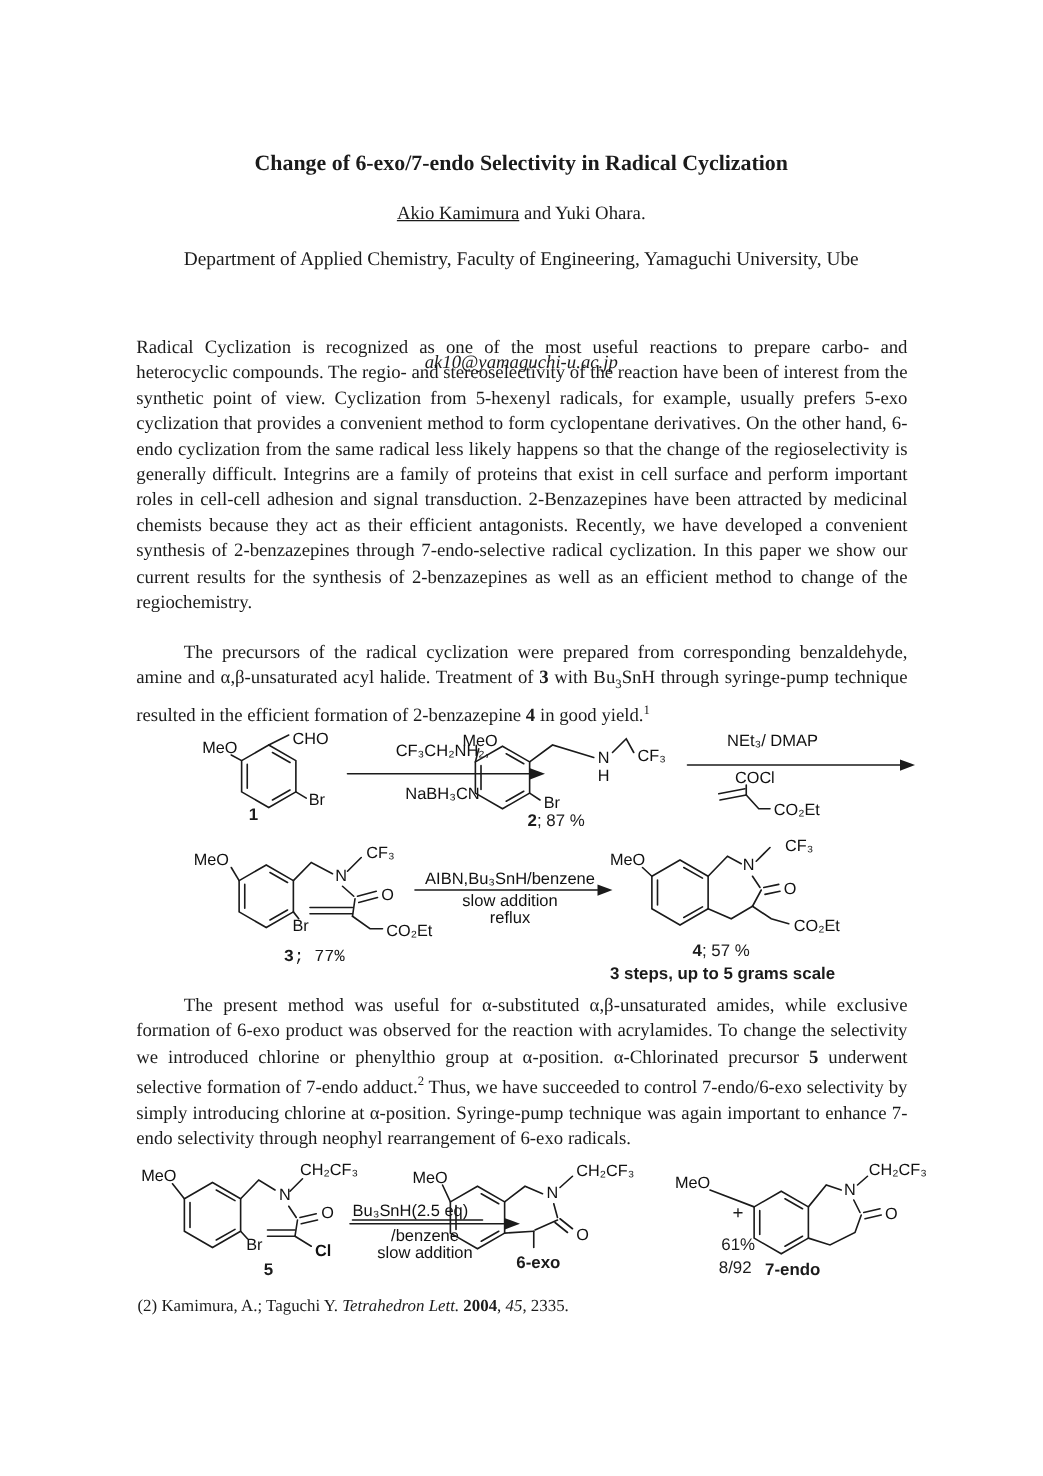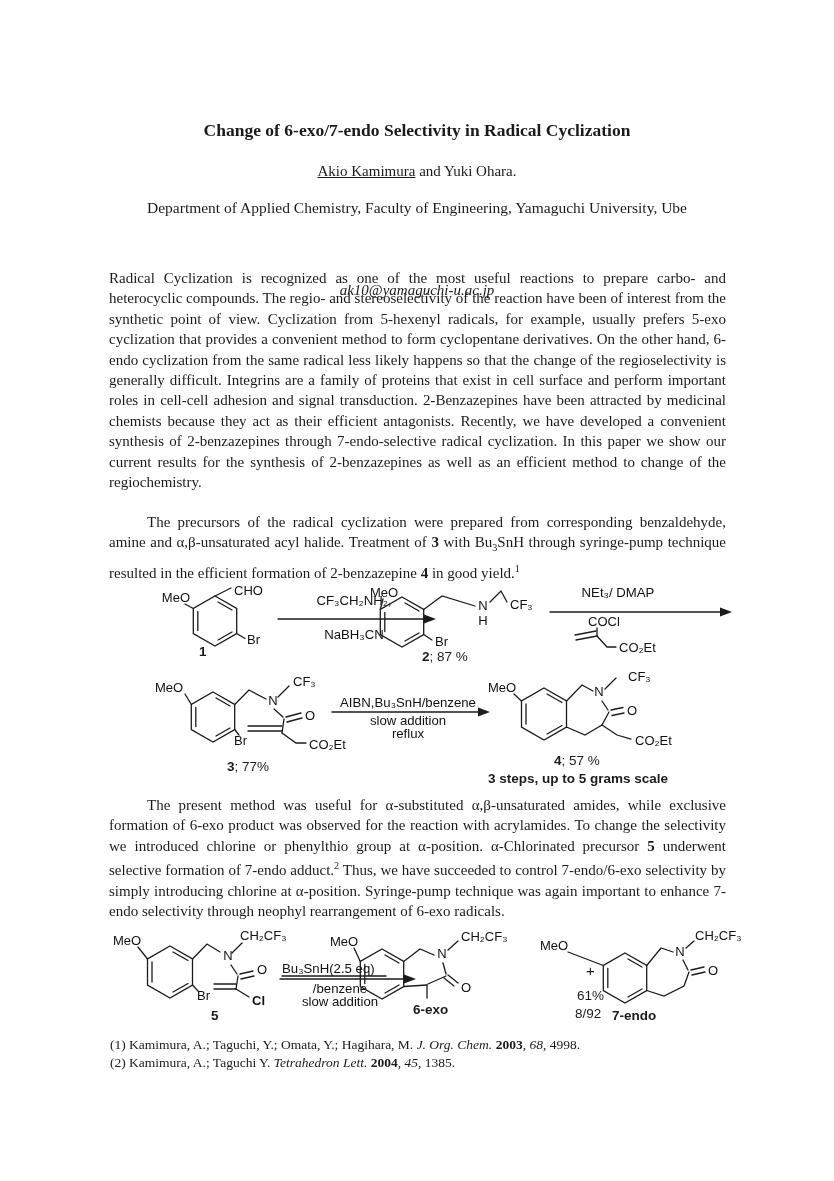--- a/index.html
+++ b/index.html
@@ -106,21 +106,21 @@
         <path d="M149,62 L163,72 L173,72"></path>
         <path d="M101.7,58.5 L106,64"></path>
       </g>
       <text x="22" y="21">MeO</text>
       <text x="140" y="34" text-anchor="middle">N</text>
       <text x="160" y="15">CF₃</text>
       <text x="172" y="49">O</text>
       <text x="101" y="74">Br</text>
       <text x="176" y="78">CO₂Et</text>
     </svg>
-    <div class="clabel" style="left:227px;top:176px;"><span class="b">3</span><span>; 77%</span></div>
+    <div class="clabel" style="left:227px;top:176px;font-family:Liberation Mono, monospace;"><span class="b">3</span><span>; 77%</span></div>
 
     <svg class="abs cs" style="left:328px;top:109px;" width="165" height="52">
       <text class="rg" x="80" y="15" text-anchor="middle">AIBN,Bu₃SnH/benzene</text>
       <line x1="4" y1="20" x2="150" y2="20"></line>
       <polygon points="150,15.5 162,20 150,24.5"></polygon>
       <text class="rg" x="80" y="33" text-anchor="middle">slow addition</text>
       <text class="rg" x="80" y="46" text-anchor="middle">reflux</text>
     </svg>
 
     <svg class="abs cs" style="left:483px;top:87px;" width="250" height="92">
@@ -217,17 +217,16 @@
       </g>
       <text x="0" y="22">MeO</text>
       <text x="140" y="28" text-anchor="middle">N</text>
       <text x="155" y="12">CH₂CF₃</text>
       <text x="168" y="47">O</text>
     </svg>
     <div class="clabel" style="left:612px;top:82px;font-weight:bold;">7-endo</div>
   </div>
 
   <div class="abs refs" style="left:110px;top:1036px;width:640px;">
-    <div><span>(1) Kamimura, A.; Taguchi, Y.; Omata, Y.; Hagihara, M. </span><span class="i">J. Org. Chem.</span><span> </span><span class="b">2003</span><span>, </span><span class="i">68</span><span>, 4998.</span></div>
-    <div><span>(2) Kamimura, A.; Taguchi Y. </span><span class="i">Tetrahedron Lett.</span><span> </span><span class="b">2004</span><span>, </span><span class="i">45</span><span>, 1385.</span></div>
+    <div><span>(2) Kamimura, A.; Taguchi Y. </span><span class="i">Tetrahedron Lett.</span><span> </span><span class="b">2004</span><span>, </span><span class="i">45</span><span>, 2335.</span></div>
   </div>
 
 </div>
 
 </body></html>

